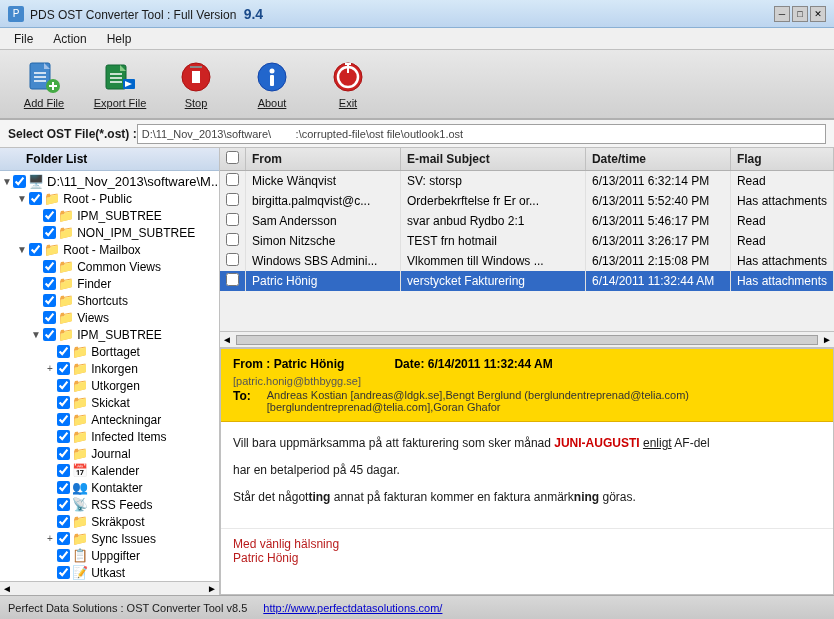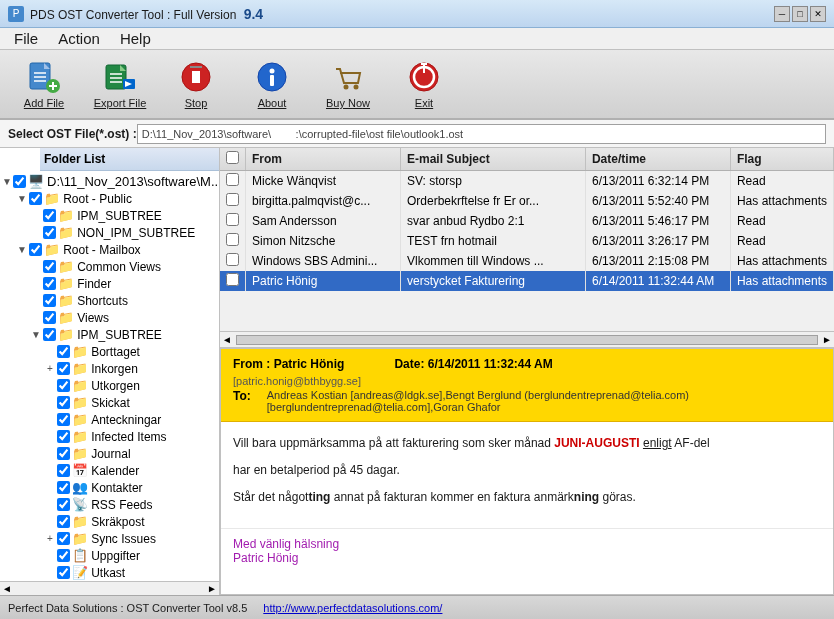--- a/index.html
+++ b/index.html
@@ -23,21 +23,21 @@
 
     
     #menubar {
       background: #f0f0f0;
       height: 22px;
       display: flex;
       align-items: center;
       padding: 0 4px;
       border-bottom: 1px solid #c0c0c0;
     }
-    .menu-item { padding: 2px 10px; cursor: pointer; font-size: 15px; color: #1a1a1a; }
+    .menu-item { padding: 2px 10px; cursor: pointer; font-size: 12px; color: #1a1a1a; }
 
     
     #toolbar {
       background: linear-gradient(to bottom, #e8e8e8, #d0d0d0);
       height: 70px;
       display: flex;
       align-items: center;
       padding: 4px 8px;
       gap: 4px;
       border-bottom: 2px solid #b0b0b0;
@@ -90,25 +90,24 @@
       width: 220px;
       min-width: 220px;
       background: white;
       border-right: 1px solid #c0c0c0;
       display: flex;
       flex-direction: column;
       overflow: hidden;
     }
     #folder-panel .panel-header {
       background: linear-gradient(to bottom, #e0e8f5, #c8d8ec);
-      padding: 4px 4px;
+      padding: 4px 26px;
       font-weight: bold;
       font-size: 12px;
       border-bottom: 1px solid #aac0d8;
-      margin-left: 40px;
     }
     #folder-tree {
       flex: 1;
       overflow-y: auto;
       overflow-x: auto;
       padding: 2px;
     }
     .tree-item {
       display: flex;
       align-items: center;
@@ -175,21 +174,21 @@
       background: #ffd700;
       padding: 8px 12px;
       border-bottom: 1px solid #e0b000;
     }
     .preview-header .from-line { font-weight: bold; font-size: 12px; margin-bottom: 4px; }
     .preview-header .to-section { display: flex; gap: 16px; font-size: 12px; }
     .preview-body { padding: 12px; font-size: 13px; line-height: 1.6; color: #1a1a1a; }
     .preview-body p { margin-bottom: 8px; }
     .underline { text-decoration: underline; }
     .bold { font-weight: bold; }
-    .preview-signature { padding: 8px 12px; font-size: 12px; color: #a21caf; border-top: 1px solid #e8e8e8; }
+    .preview-signature { padding: 8px 12px; font-size: 12px; color: #b91c1c; border-top: 1px solid #e8e8e8; }
 
     
     #statusbar {
       background: linear-gradient(to bottom, #d8d8d8, #c8c8c8);
       height: 24px;
       display: flex;
       align-items: center;
       padding: 0 8px;
       border-top: 1px solid #a8a8a8;
       gap: 16px;
@@ -273,30 +272,20 @@
     <div class="tb-icon icon-about">
       <svg width="36" height="36" viewBox="0 0 36 36">
         <circle cx="18" cy="18" r="14" fill="#2266cc" stroke="#1144aa" stroke-width="1"></circle>
         <circle cx="18" cy="12" r="2.5" fill="white"></circle>
         <rect x="16" y="16" width="4" height="11" rx="1" fill="white"></rect>
       </svg>
     </div>
     <span class="tb-label">About</span>
   </button>
 
-  <button class="tool-btn">
-    <div class="tb-icon icon-buynow">
-      <svg width="36" height="36" viewBox="0 0 36 36">
-        <path d="M6 10 L10 10 L14 24 L28 24 L30 14 L10 14" stroke="#886622" stroke-width="2" fill="none"></path>
-        <circle cx="16" cy="28" r="2.5" fill="#886622"></circle>
-        <circle cx="26" cy="28" r="2.5" fill="#886622"></circle>
-      </svg>
-    </div>
-    <span class="tb-label">Buy Now</span>
-  </button>
 
   <button class="tool-btn">
     <div class="tb-icon icon-exit">
       <svg width="36" height="36" viewBox="0 0 36 36">
         <circle cx="18" cy="18" r="14" fill="#cc2222" stroke="#aa1111" stroke-width="1"></circle>
         <path d="M18 8 A10 10 0 0 1 28 18" stroke="white" stroke-width="2.5" fill="none"></path>
         <path d="M18 8 A10 10 0 0 0 8 18" stroke="white" stroke-width="2.5" fill="none"></path>
         <path d="M8 18 A10 10 0 0 0 18 28" stroke="white" stroke-width="2.5" fill="none"></path>
         <path d="M28 18 A10 10 0 0 1 18 28" stroke="white" stroke-width="2.5" fill="none"></path>
         <line x1="15" y1="5" x2="21" y2="5" stroke="white" stroke-width="2"></line>

